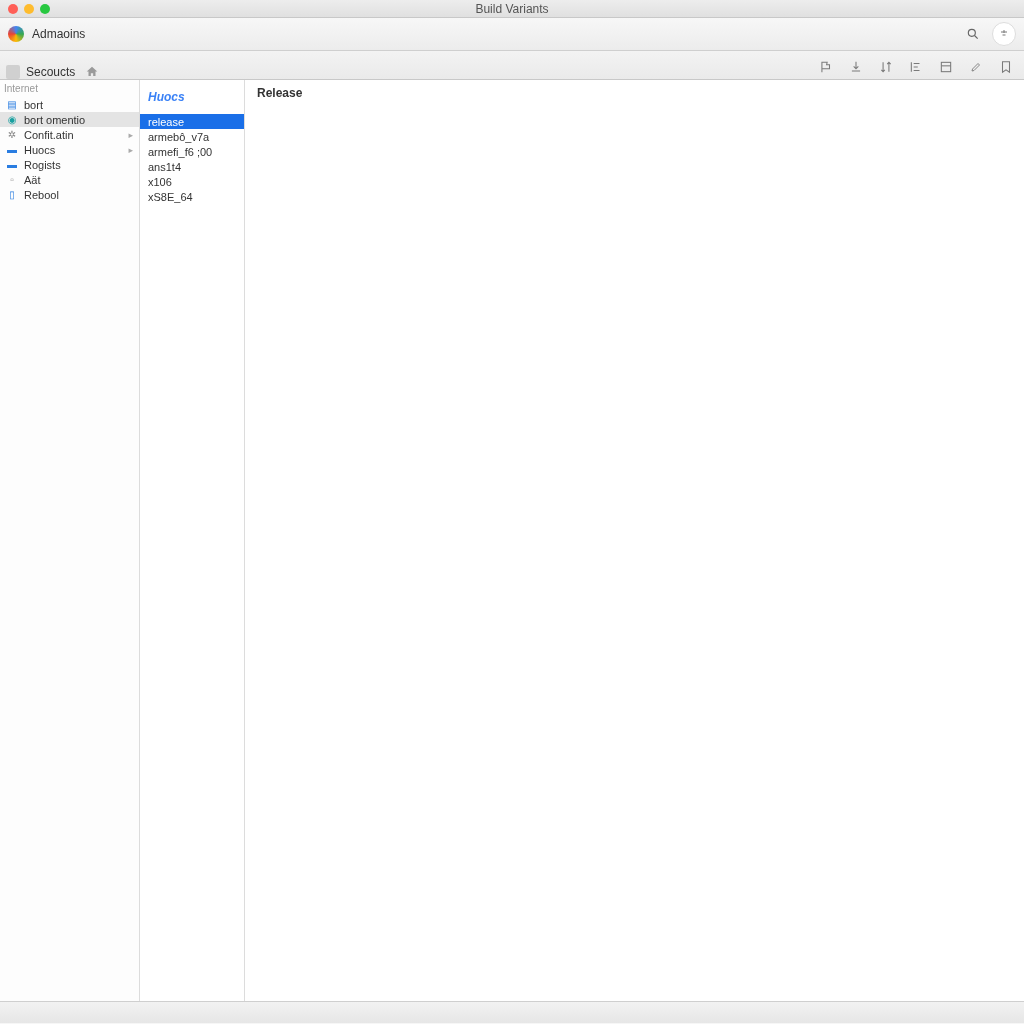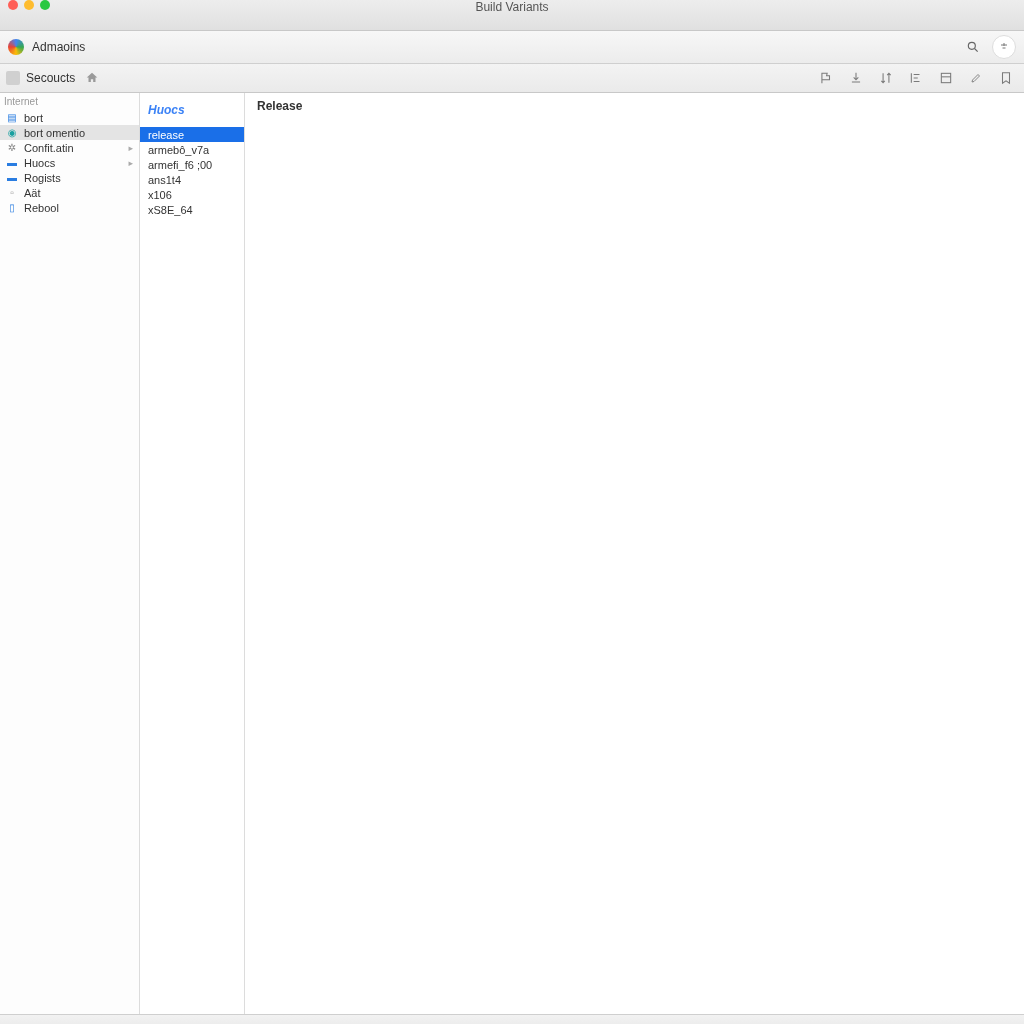--- a/index.html
+++ b/index.html
@@ -1,28 +1,28 @@
 <!DOCTYPE html>
 <html><head>
 <meta charset="utf-8">
 <style>
 * { margin: 0; padding: 0; box-sizing: border-box; font-family: -apple-system, BlinkMacSystemFont, "Segoe UI", Arial, sans-serif; }
 html, body { width: 1024px; height: 1024px; overflow: hidden; background: #f6f6f6; }
-.titlebar { height: 31px; background: linear-gradient(#ededed,#e0e0e0); border-bottom: 1px solid #c8c8c8; position: relative; display:flex; }
+.titlebar { height: 18px; background: linear-gradient(#ededed,#e0e0e0); border-bottom: 1px solid #c8c8c8; position: relative; display:flex; align-items:center; }
 .traffic { display:flex; gap:6px; padding-left:8px; }
 .dot { width:10px; height:10px; border-radius:50%; }
 .dot.red{background:#ff5f57;} .dot.yel{background:#febc2e;} .dot.grn{background:#28c840;}
 .title-text{ position:absolute; left:0; right:0; text-align:center; font-size:12px; color:#555; pointer-events:none;}
 .appbar{ height:30px; background:linear-gradient(#f7f7f7,#ececec); border-bottom:1px solid #cfcfcf; display:flex; align-items:center; padding:16px 8px; gap:8px;}
 .appbar .brand-icon{ width:16px; height:16px; border-radius:50%; background:conic-gradient(#4285f4,#34a853,#fbbc05,#ea4335,#4285f4); }
 .appbar .brand-txt{ font-size:12px; color:#333; font-weight:500;}
 .appbar .spacer{flex:1;}
 .icon-btn{ width:22px; height:22px; display:flex; align-items:center; justify-content:center; border-radius:3px; color:#666; font-size:13px;}
 .icon-btn.round{ width:24px; height:24px; border-radius:50%; background:#fff; border:1px solid #ddd;}
-.subbar{ height:29px; background:linear-gradient(#f3f3f3,#eaeaea); border-bottom:1px solid #c8c8c8; display:flex; align-items:center; padding:0 6px; gap:6px;}
+.subbar{ height:29px; background:linear-gradient(#f3f3f3,#eaeaea); border-bottom:1px solid #c8c8c8; display:flex; align-items:flex-end; padding:0 6px; gap:6px;}
 .subbar .sec-icon{ width:14px; height:14px; background:#d0d0d0; border-radius:2px;}
 .subbar .sec-txt{ font-size:12px; color:#333; font-weight:500;}
 .subbar .home-ic{ font-size:14px; color:#8a8a8a; margin-left:4px;}
 .subbar .spacer{flex:1;}
 .tool-ic{ width:24px; height:24px; display:flex; align-items:center; justify-content:center; color:#7a7a7a; font-size:14px;}
 .body{ display:flex; height:calc(1024px - 22px - 30px - 29px - 22px); background:#fff;}
 .col1{ width:140px; border-right:1px solid #dcdcdc; background:#fdfdfd; font-size:11px;}
 .col1 .hdr{ color:#999; padding:3px 8px 3px 4px; font-size:10px;}
 .col1 .item{ display:flex; align-items:center; gap:6px; padding:2px 6px; height:15px; color:#333; position:relative;}
 .col1 .item .ic{ width:12px; height:12px; display:flex; align-items:center; justify-content:center; font-size:10px;}

